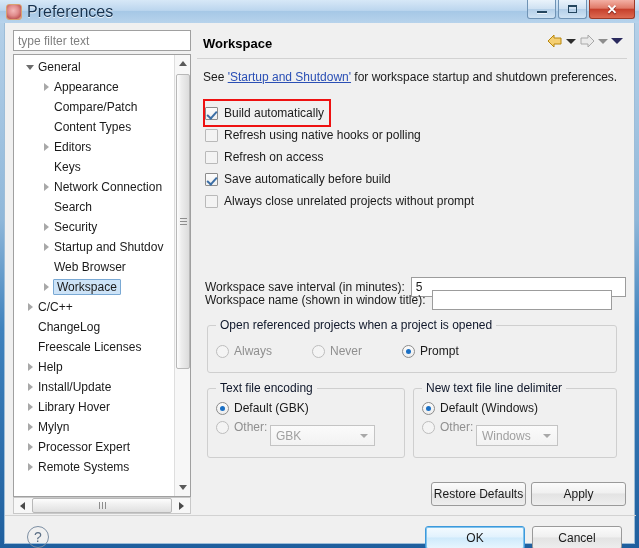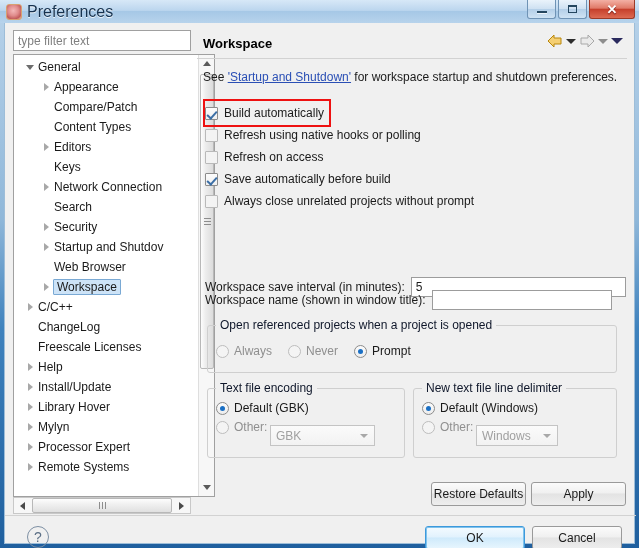--- a/index.html
+++ b/index.html
@@ -83,21 +83,21 @@
     position: absolute; left: 8px; top: 7px;
     width: 178px; height: 21px;
     border: 1px solid #a0a0a0;
     background: #ffffff;
     font-size: 12px; color: #808080;
     padding: 3px 4px 0 4px;
     white-space: nowrap; overflow: hidden;
   }
   .tree-panel {
     position: absolute; left: 8px; top: 31px;
-    width: 202px; height: 443px;
+    width: 178px; height: 443px;
     background: #ffffff;
     border: 1px solid #a0a0a0;
     overflow: hidden;
   }
   .tree-inner {
     position: absolute; left: 0; top: 2px;
     width: 160px; height: 425px;
     overflow: hidden;
   }
   .tree-row {
@@ -509,21 +509,21 @@
         <span class="lbl">Workspace save interval (in minutes):</span>
         <span class="tinput" style="width:215px;">5</span>
       </div>
       <div class="field-row" style="top:260px;">
         <span class="lbl">Workspace name (shown in window title):</span>
         <span class="tinput" style="width:180px;"></span>
       </div>
 
       <div class="groupbox" style="left:10px; top:295px; width:410px; height:48px;">
         <div class="gb-title">Open referenced projects when a project is opened</div>
-        <div id="refproj-opts" style="position:absolute; left:8px; top:18px; display:flex; gap:16px;">
+        <div id="refproj-opts" style="position:absolute; left:8px; top:18px; display:flex; gap:40px;">
             <div class="radio-row">
               <span class="rbox dim"></span>
               <span class="dim-text">Always</span>
             </div>
             <div class="radio-row">
               <span class="rbox dim"></span>
               <span class="dim-text">Never</span>
             </div>
             <div class="radio-row">
               <span class="rbox sel"></span>

